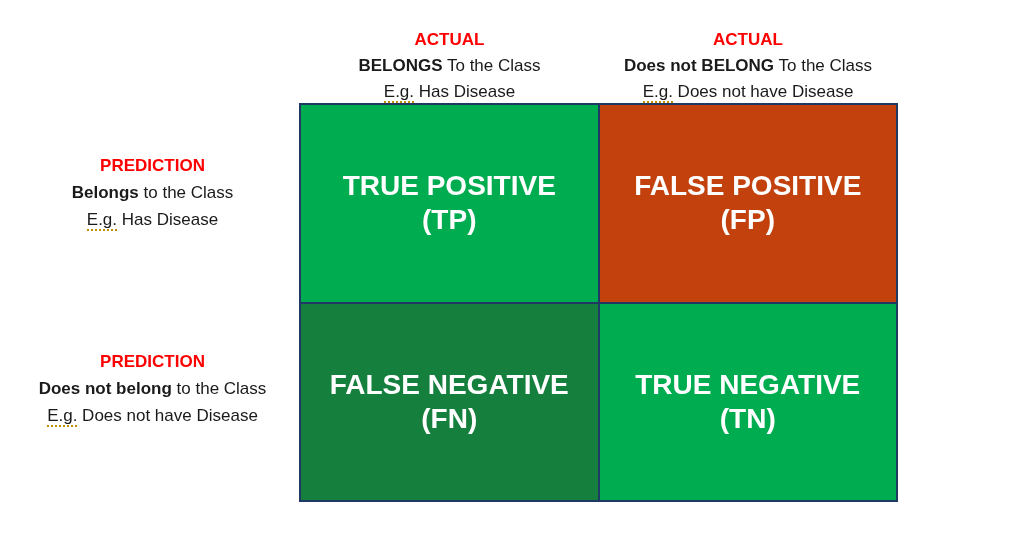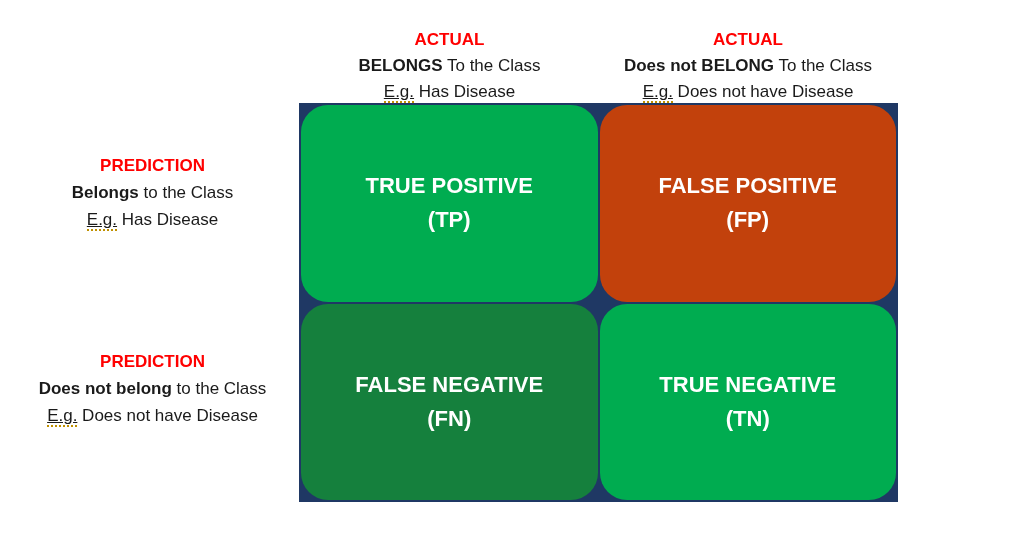--- a/index.html
+++ b/index.html
@@ -31,21 +31,21 @@
     width: 295px;
     text-align: center;
     font-size: 17px;
     line-height: 27px;
   }
   .row-header-1 { top: 152px; }
   .row-header-2 { top: 348px; }
 
   .red-label { color: #FF0000; font-weight: bold; }
   .b { font-weight: bold; margin-top: 36px; }
-  .eg { border-bottom: 2px dotted #BF9000; text-decoration: underline; }
+  .eg { border-bottom: 2px dotted #BF9000; }
 
   
   .grid {
     position: absolute;
     left: 299px;
     top: 103px;
     width: 599px;
     height: 399px;
     box-sizing: border-box;
     background: #1F3864;
@@ -55,24 +55,23 @@
     gap: 2px;
     padding: 2px;
   }
   .cell {
     display: flex;
     flex-direction: column;
     align-items: center;
     justify-content: center;
     color: #ffffff;
     font-weight: bold;
-    font-size: 22px;
+    font-size: 28px;
     line-height: 34px;
     text-align: center;
-    border-radius: 27px;
   }
 </style>
 </head>
 <body>
 
 <div class="canvas">
 
   <div class="col-header col-header-1">
     <div class="red-label">ACTUAL</div>
     <div><span class="b">BELONGS</span><span> To the Class</span></div>

